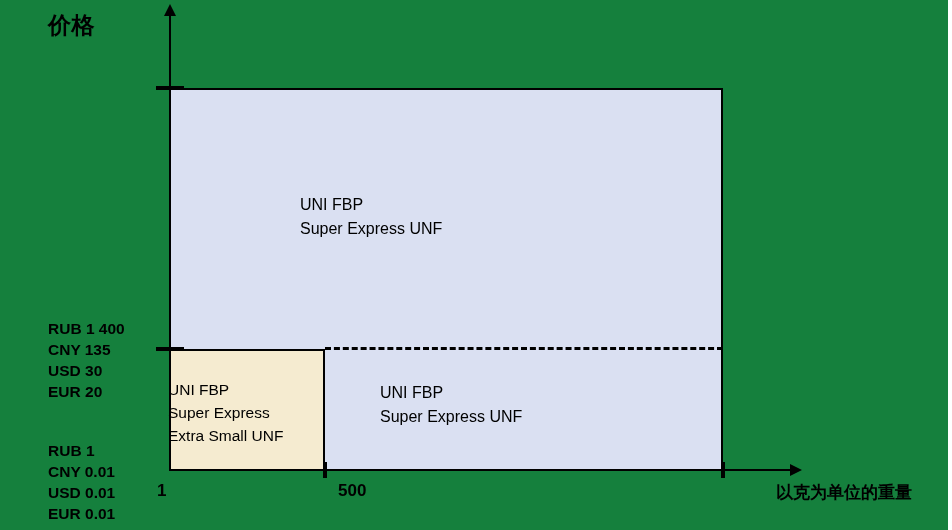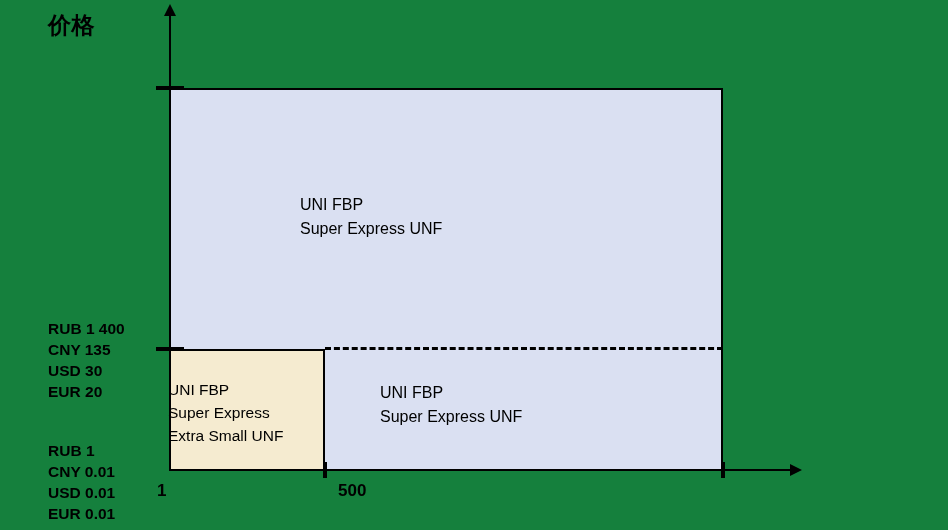--- a/index.html
+++ b/index.html
@@ -221,20 +221,21 @@
   <div class="price-stack" id="price-stack-low">
     <div>RUB 1</div>
     <div>CNY 0.01</div>
     <div>USD 0.01</div>
     <div>EUR 0.01</div>
   </div>
 
   <div class="x-label" id="x-label-1">1</div>
   <div class="x-label" id="x-label-500">500</div>
   <div class="x-label" id="x-label-30000">30 000</div>
+  <div id="x-axis-caption">以克为单位的重量</div>
 
   <div class="region-label" id="label-upper-unf">
     <div>UNI FBP</div>
     <div>Super Express UNF</div>
   </div>
 
   <div class="region-label" id="label-lower-unf">
     <div>UNI FBP</div>
     <div>Super Express UNF</div>
   </div>

